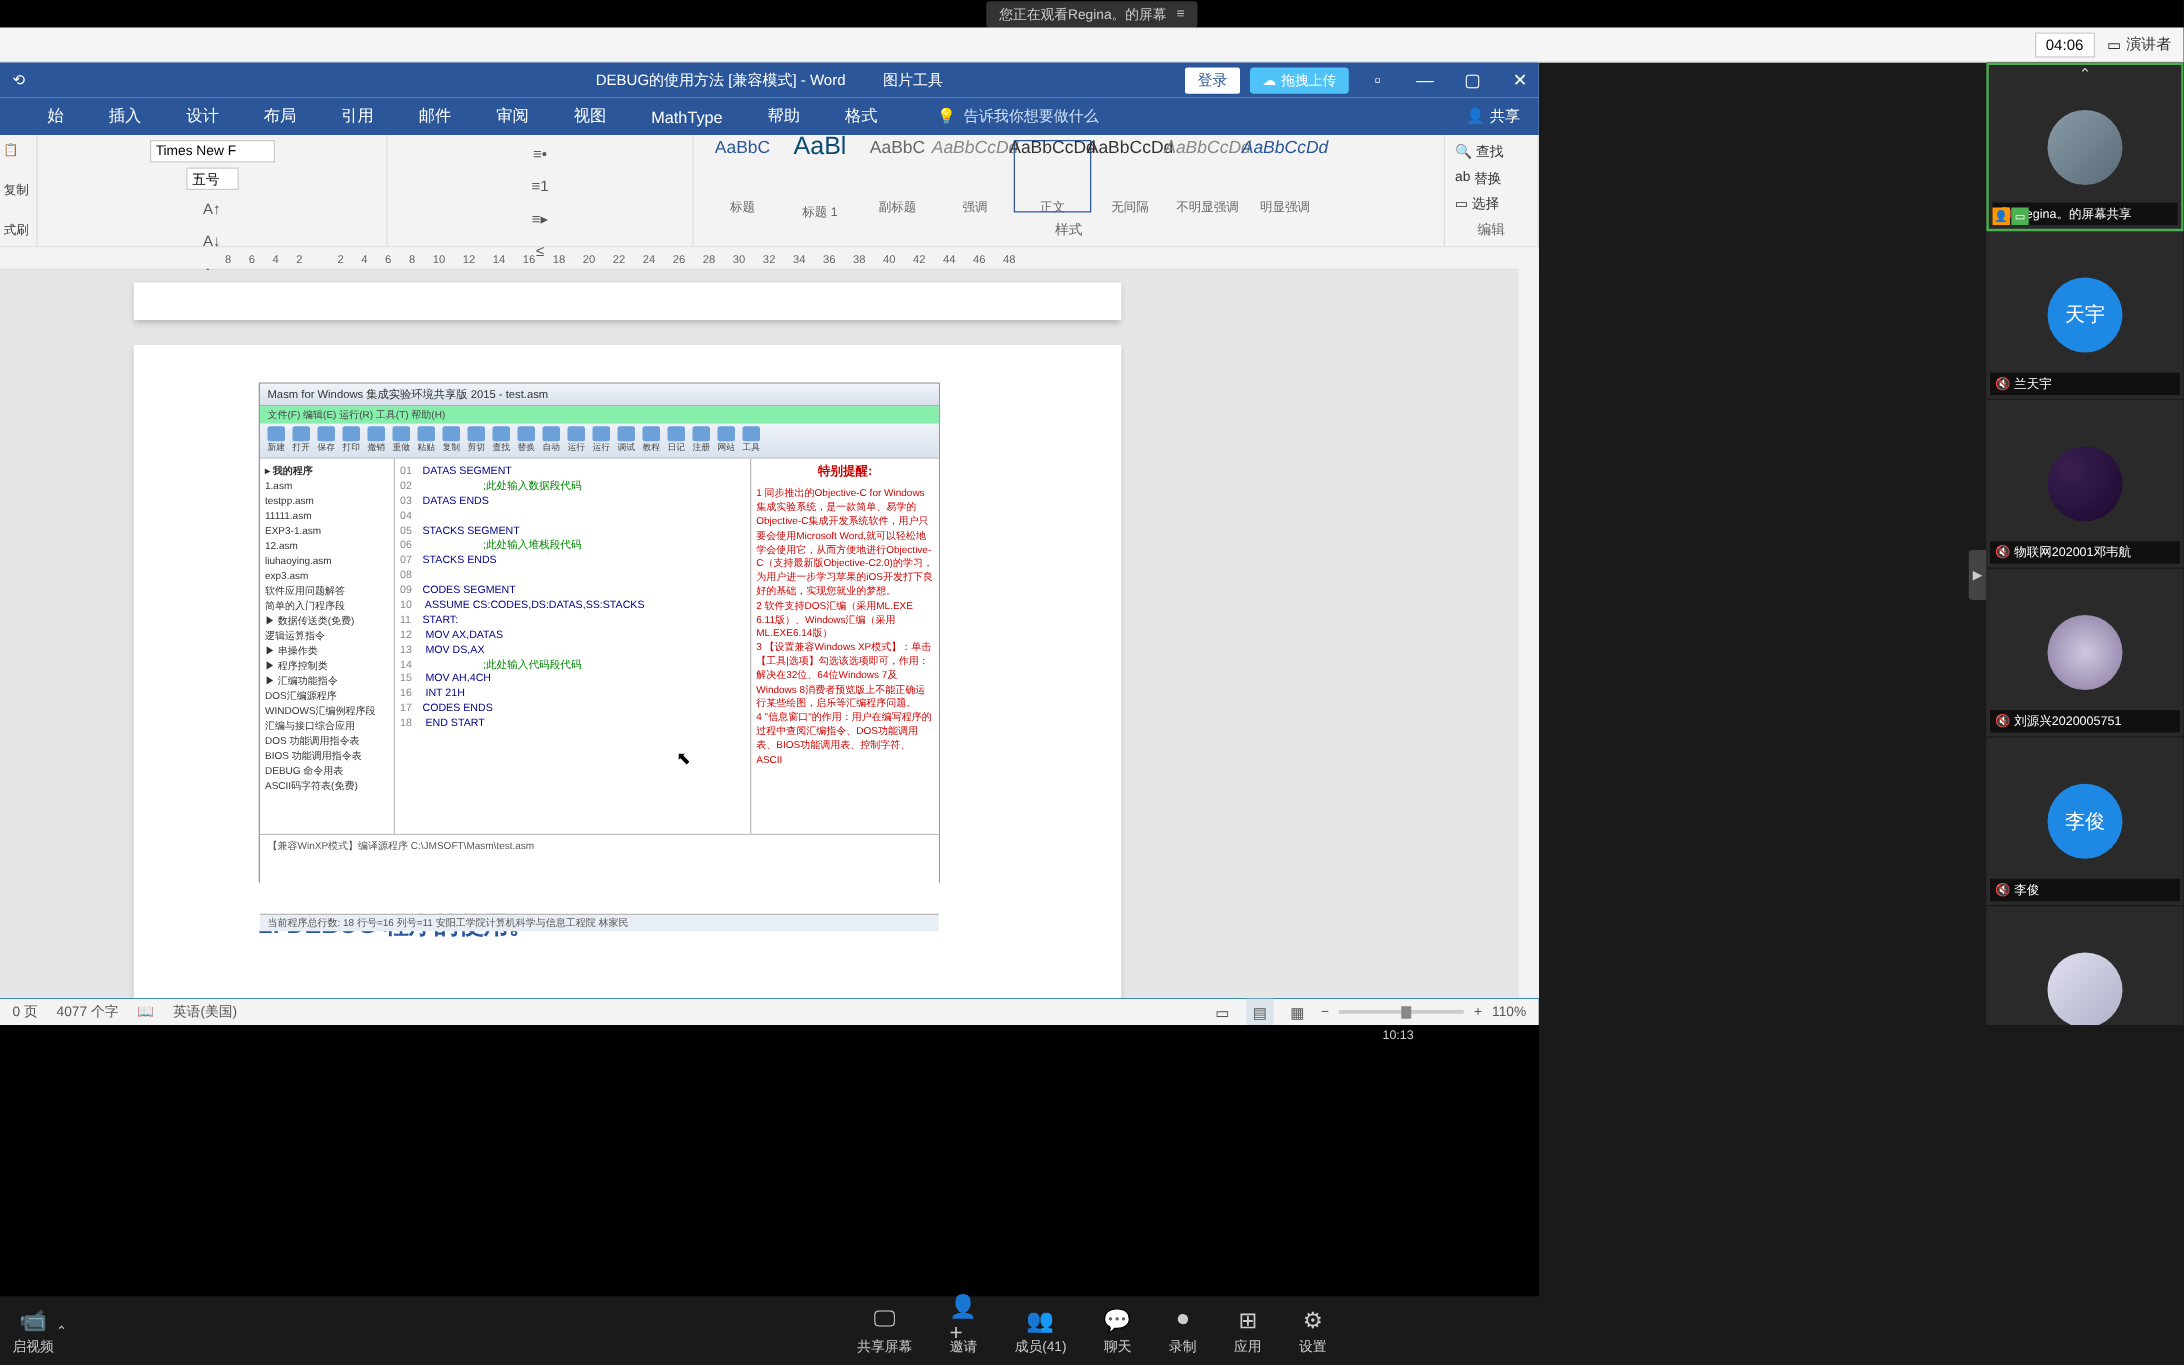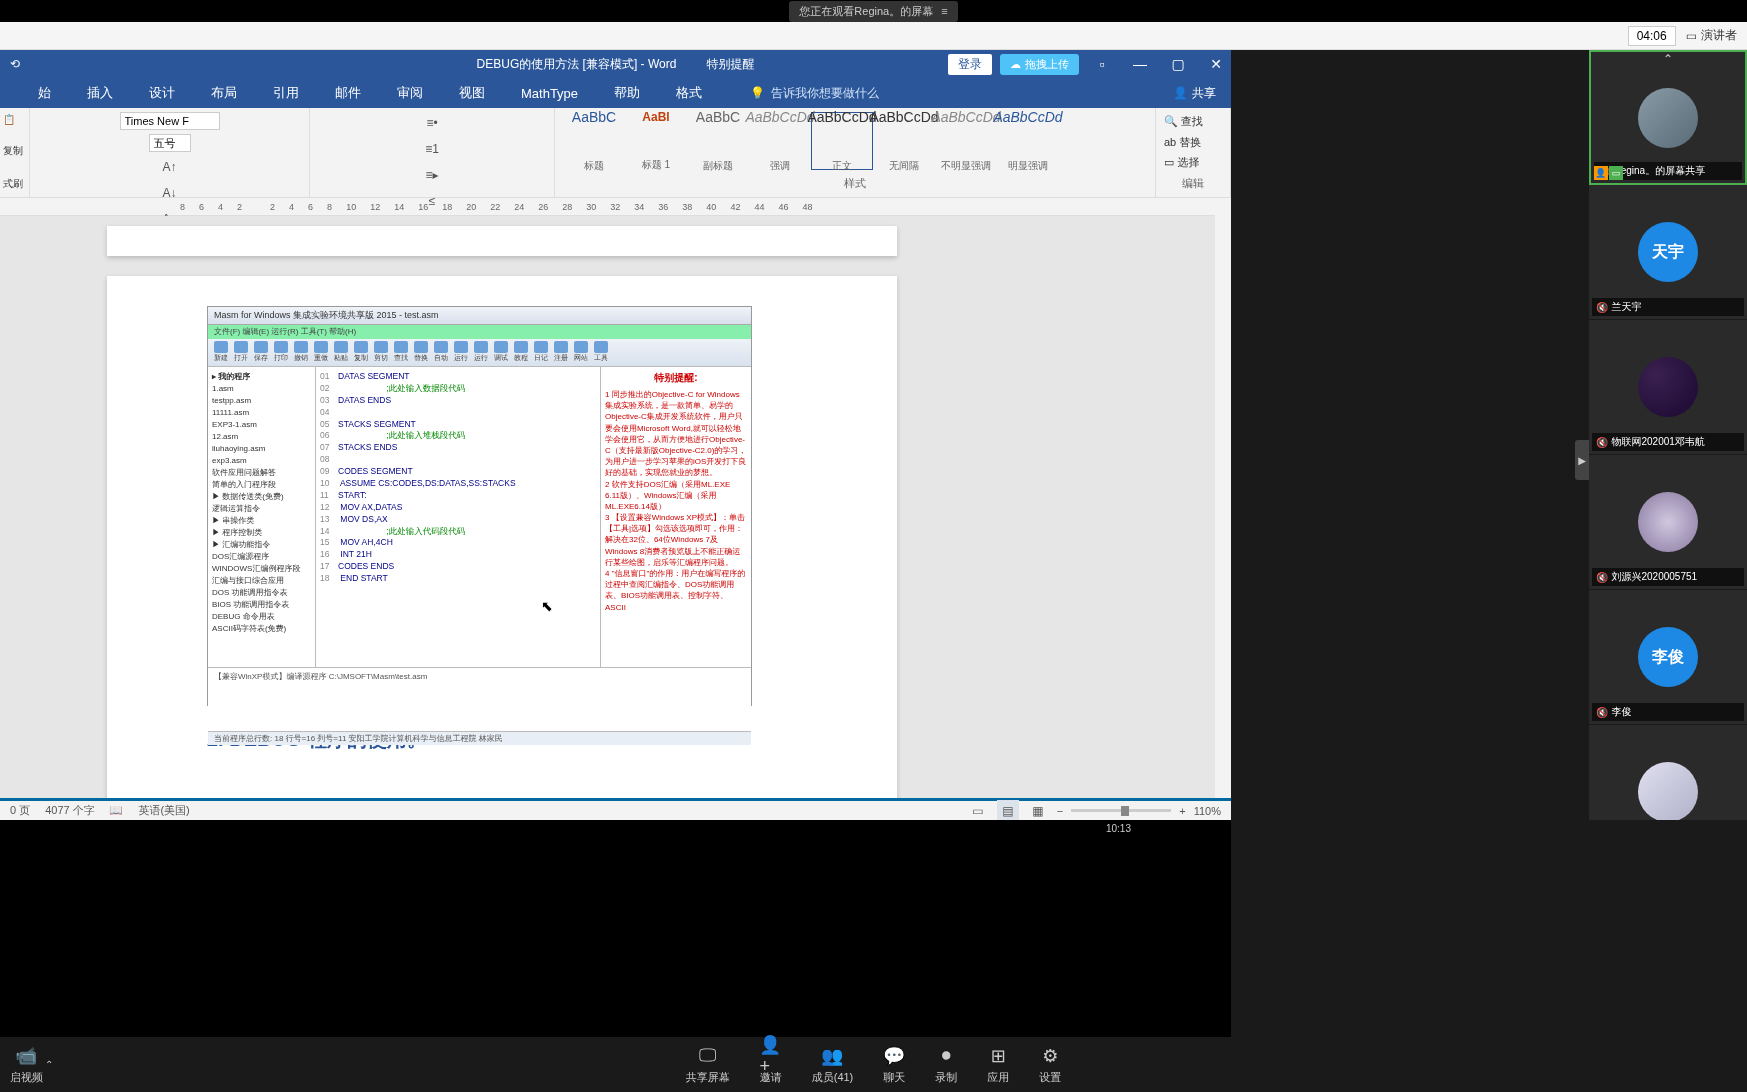--- a/index.html
+++ b/index.html
@@ -49,21 +49,21 @@
 .icon-btn { width: 22px; height: 22px; display: flex; align-items: center; justify-content: center; font-size: 12px; color: #555; cursor: pointer; }
 
 
 .para-group { width: 245px; }
 
 
 .styles-group { flex: 1; display: flex; }
 .style-box { width: 62px; height: 58px; border: 1px solid transparent; display: flex; flex-direction: column; align-items: center; justify-content: center; font-size: 10px; cursor: pointer; padding: 2px; gap: 32px; }
 .style-box.selected { border: 1px solid #2b579a; }
 .style-preview { font-size: 14px; color: #333; }
-.style-preview.big { font-size: 12px; font-weight: bold; color: #c2410c; }
+.style-preview.big { font-size: 20px; font-weight: normal; color: #0c4a6e; }
 .style-preview.italic { font-style: italic; color: #888; }
 .style-name { font-size: 10px; color: #666; margin-top: 2px; }
 
 
 .edit-group { width: 75px; padding: 4px; }
 .edit-item { font-size: 11px; color: #333; padding: 2px 4px; display: flex; align-items: center; gap: 3px; }
 
 
 .ruler { height: 18px; background: #f3f3f3; border-bottom: 1px solid #ddd; display: flex; align-items: center; padding-left: 180px; font-size: 9px; color: #666; gap: 14px; }
 
@@ -88,34 +88,34 @@
 .emb-code .cm { color: #080; margin-left: 46px; }
 .emb-info { width: 150px; background: #fff; padding: 4px; font-size: 8px; color: #c00; line-height: 1.4; overflow: hidden; }
 .emb-info-title { text-align: center; font-weight: bold; color: #c00; font-size: 10px; margin-bottom: 4px; }
 .emb-output { height: 64px; background: #fff; border-top: 1px solid #bbb; padding: 3px 6px; font-size: 8px; color: #555; }
 .emb-status { height: 14px; background: #e8eef5; border-top: 1px solid #bbb; padding: 1px 6px; font-size: 8px; color: #555; }
 .cursor-in-img { position: absolute; left: 225px; top: 230px; font-size: 14px; color: #000; }
 
 .doc-heading { color: #2b579a; font-size: 20px; font-weight: bold; margin-top: 20px; margin-left: 60px; }
 
 
-.status-bar { position: absolute; bottom: 0; left: 0; right: 0; height: 22px; background: #f3f3f3; border-top: 3px solid #0369a1; display: flex; align-items: center; padding: 0 10px; font-size: 11px; color: #555; gap: 15px; }
+.status-bar { position: absolute; bottom: 0; left: 0; right: 0; height: 22px; background: #f3f3f3; border-top: 1px solid #0369a1; display: flex; align-items: center; padding: 0 10px; font-size: 11px; color: #555; gap: 15px; }
 .status-right { margin-left: auto; display: flex; align-items: center; gap: 8px; }
 .zoom-slider { width: 100px; height: 3px; background: #ccc; position: relative; }
 .zoom-thumb { position: absolute; left: 50%; top: -3px; width: 8px; height: 10px; background: #888; }
 
 
 .vscroll { position: absolute; right: 0; top: 148px; bottom: 22px; width: 16px; background: #f3f3f3; }
 
 
 .participants { position: absolute; top: 50px; right: 0; width: 158px; bottom: 272px; background: #2a2a2a; overflow: hidden; }
 .part-cell { height: 135px; border-bottom: 1px solid #1a1a1a; position: relative; display: flex; align-items: center; justify-content: center; }
 .part-cell.active { border: 2px solid #4caf50; }
 .avatar-img { width: 60px; height: 60px; border-radius: 50%; background: linear-gradient(135deg,#8a9ba8,#5a6b78); }
-.avatar-circle { width: 60px; height: 60px; border-radius: 50%; display: flex; align-items: center; justify-content: center; color: #fff; font-size: 16px; font-weight: bold; }
+.avatar-circle { width: 60px; height: 60px; border-radius: 50%; display: flex; align-items: center; justify-content: center; color: #fff; font-size: 16px; font-weight: normal; }
 .avatar-blue { background: #1e88e5; }
 .avatar-gray { background: radial-gradient(circle,#d0c8e0,#8878a0); }
 .avatar-purple { background: radial-gradient(circle at 30% 30%,#3a2050,#1a0830); }
 .avatar-anime { background: linear-gradient(135deg,#e0e0f0,#b0b0c8); }
 .part-label { position: absolute; bottom: 3px; left: 3px; right: 3px; background: rgba(0,0,0,0.6); color: #fff; font-size: 10px; padding: 2px 4px; display: flex; align-items: center; gap: 3px; }
 .badges { position: absolute; bottom: 3px; left: 3px; display: flex; gap: 1px; }
 .badge { width: 14px; height: 14px; font-size: 9px; display: flex; align-items: center; justify-content: center; }
 .badge-orange { background: #ff9800; color: #fff; }
 .badge-green { background: #4caf50; color: #fff; }
 .part-nav { position: absolute; left: 50%; transform: translateX(-50%); color: #ccc; font-size: 12px; width: 20px; text-align: center; }
@@ -151,21 +151,21 @@
     <span>演讲者</span>
   </div>
 </div>
 
 <div class="main-area">
 
   <div class="word-title">
     <span style="margin-right:20px;">⟲</span>
     <div class="word-title-center">
       <span>DEBUG的使用方法 [兼容模式] - Word</span>
-      <span>特别提醒</span>
+      <span>图片工具</span>
     </div>
     <div class="word-title-right">
       <span class="login-btn">登录</span>
       <span class="cloud-btn">
         <span>☁</span>
         <span>拖拽上传</span>
       </span>
       <span class="win-btn">▫</span>
       <span class="win-btn">—</span>
       <span class="win-btn">▢</span>

